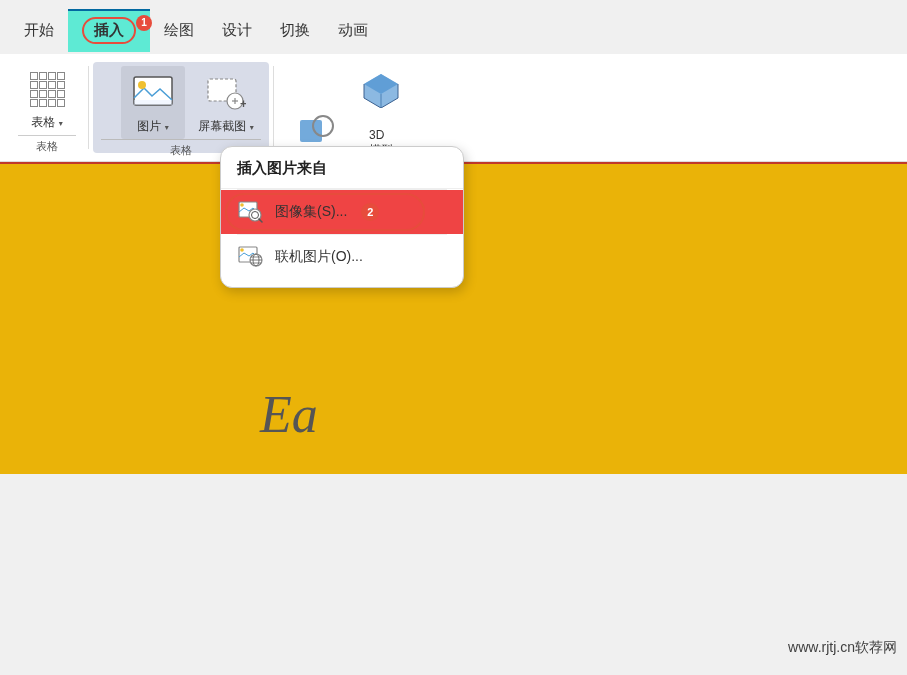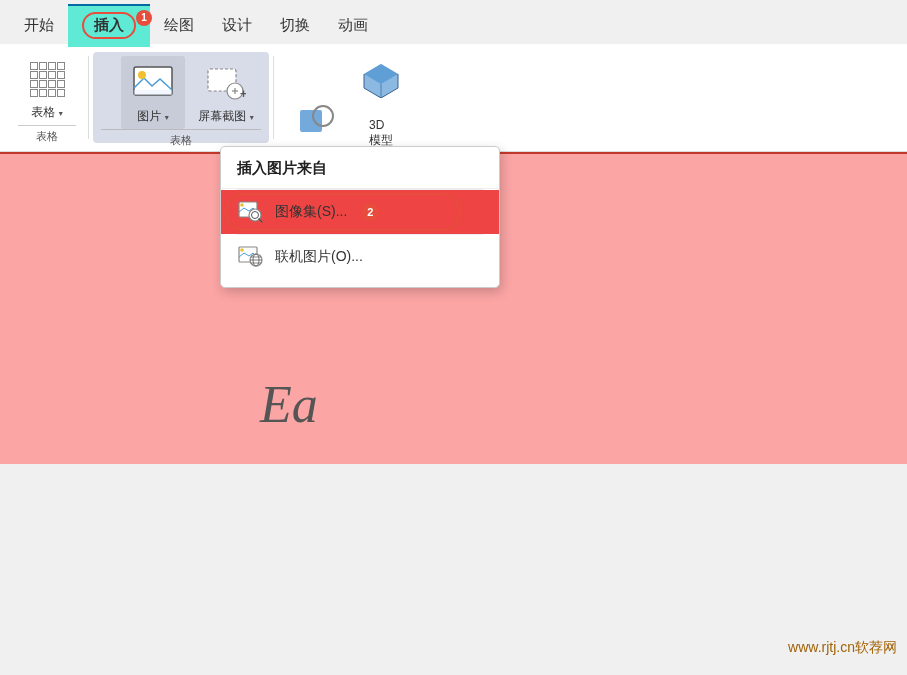--- a/index.html
+++ b/index.html
@@ -18,21 +18,21 @@
       border-bottom: 2px solid #c0392b;
       position: relative;
     }
 
     
     .tab-row {
       display: flex;
       align-items: center;
       padding: 6px 10px 0 10px;
       background: #f0f0f0;
-      height: 44px;
+      height: 54px;
     }
 
     .tab-item {
       padding: 6px 14px;
       font-size: 15px;
       color: #333;
       cursor: pointer;
       position: relative;
     }
 
@@ -125,36 +125,36 @@
     
     .ribbon-sep {
       width: 1px;
       background: #ddd;
       margin: 4px 4px;
       align-self: stretch;
     }
 
     
     .slide-area {
-      background: #fca5a5;
+      background: #eab308;
       height: 310px;
       position: relative;
     }
 
     
     .dropdown-menu {
       position: absolute;
       top: 146px;
       left: 220px;
-      width: 280px;
+      width: 244px;
       background: #fff;
       border: 1px solid #ccc;
       box-shadow: 2px 4px 12px rgba(0,0,0,0.2);
       z-index: 100;
-      border-radius: 5px;
+      border-radius: 12px;
     }
 
     .dropdown-title {
       padding: 12px 16px 10px 16px;
       font-size: 15px;
       font-weight: bold;
       color: #222;
       border-bottom: 1px solid #eee;
     }
 
@@ -186,21 +186,21 @@
       background: #eee;
       margin: 0 16px;
     }
 
     
     .watermark {
       position: absolute;
       bottom: 18px;
       right: 10px;
       font-size: 14px;
-      color: #a16207;
+      color: #404040;
       z-index: 200;
     }
 
     
     .table-grid {
       display: grid;
       grid-template-columns: repeat(4, 8px);
       grid-template-rows: repeat(4, 8px);
       gap: 1px;
     }

